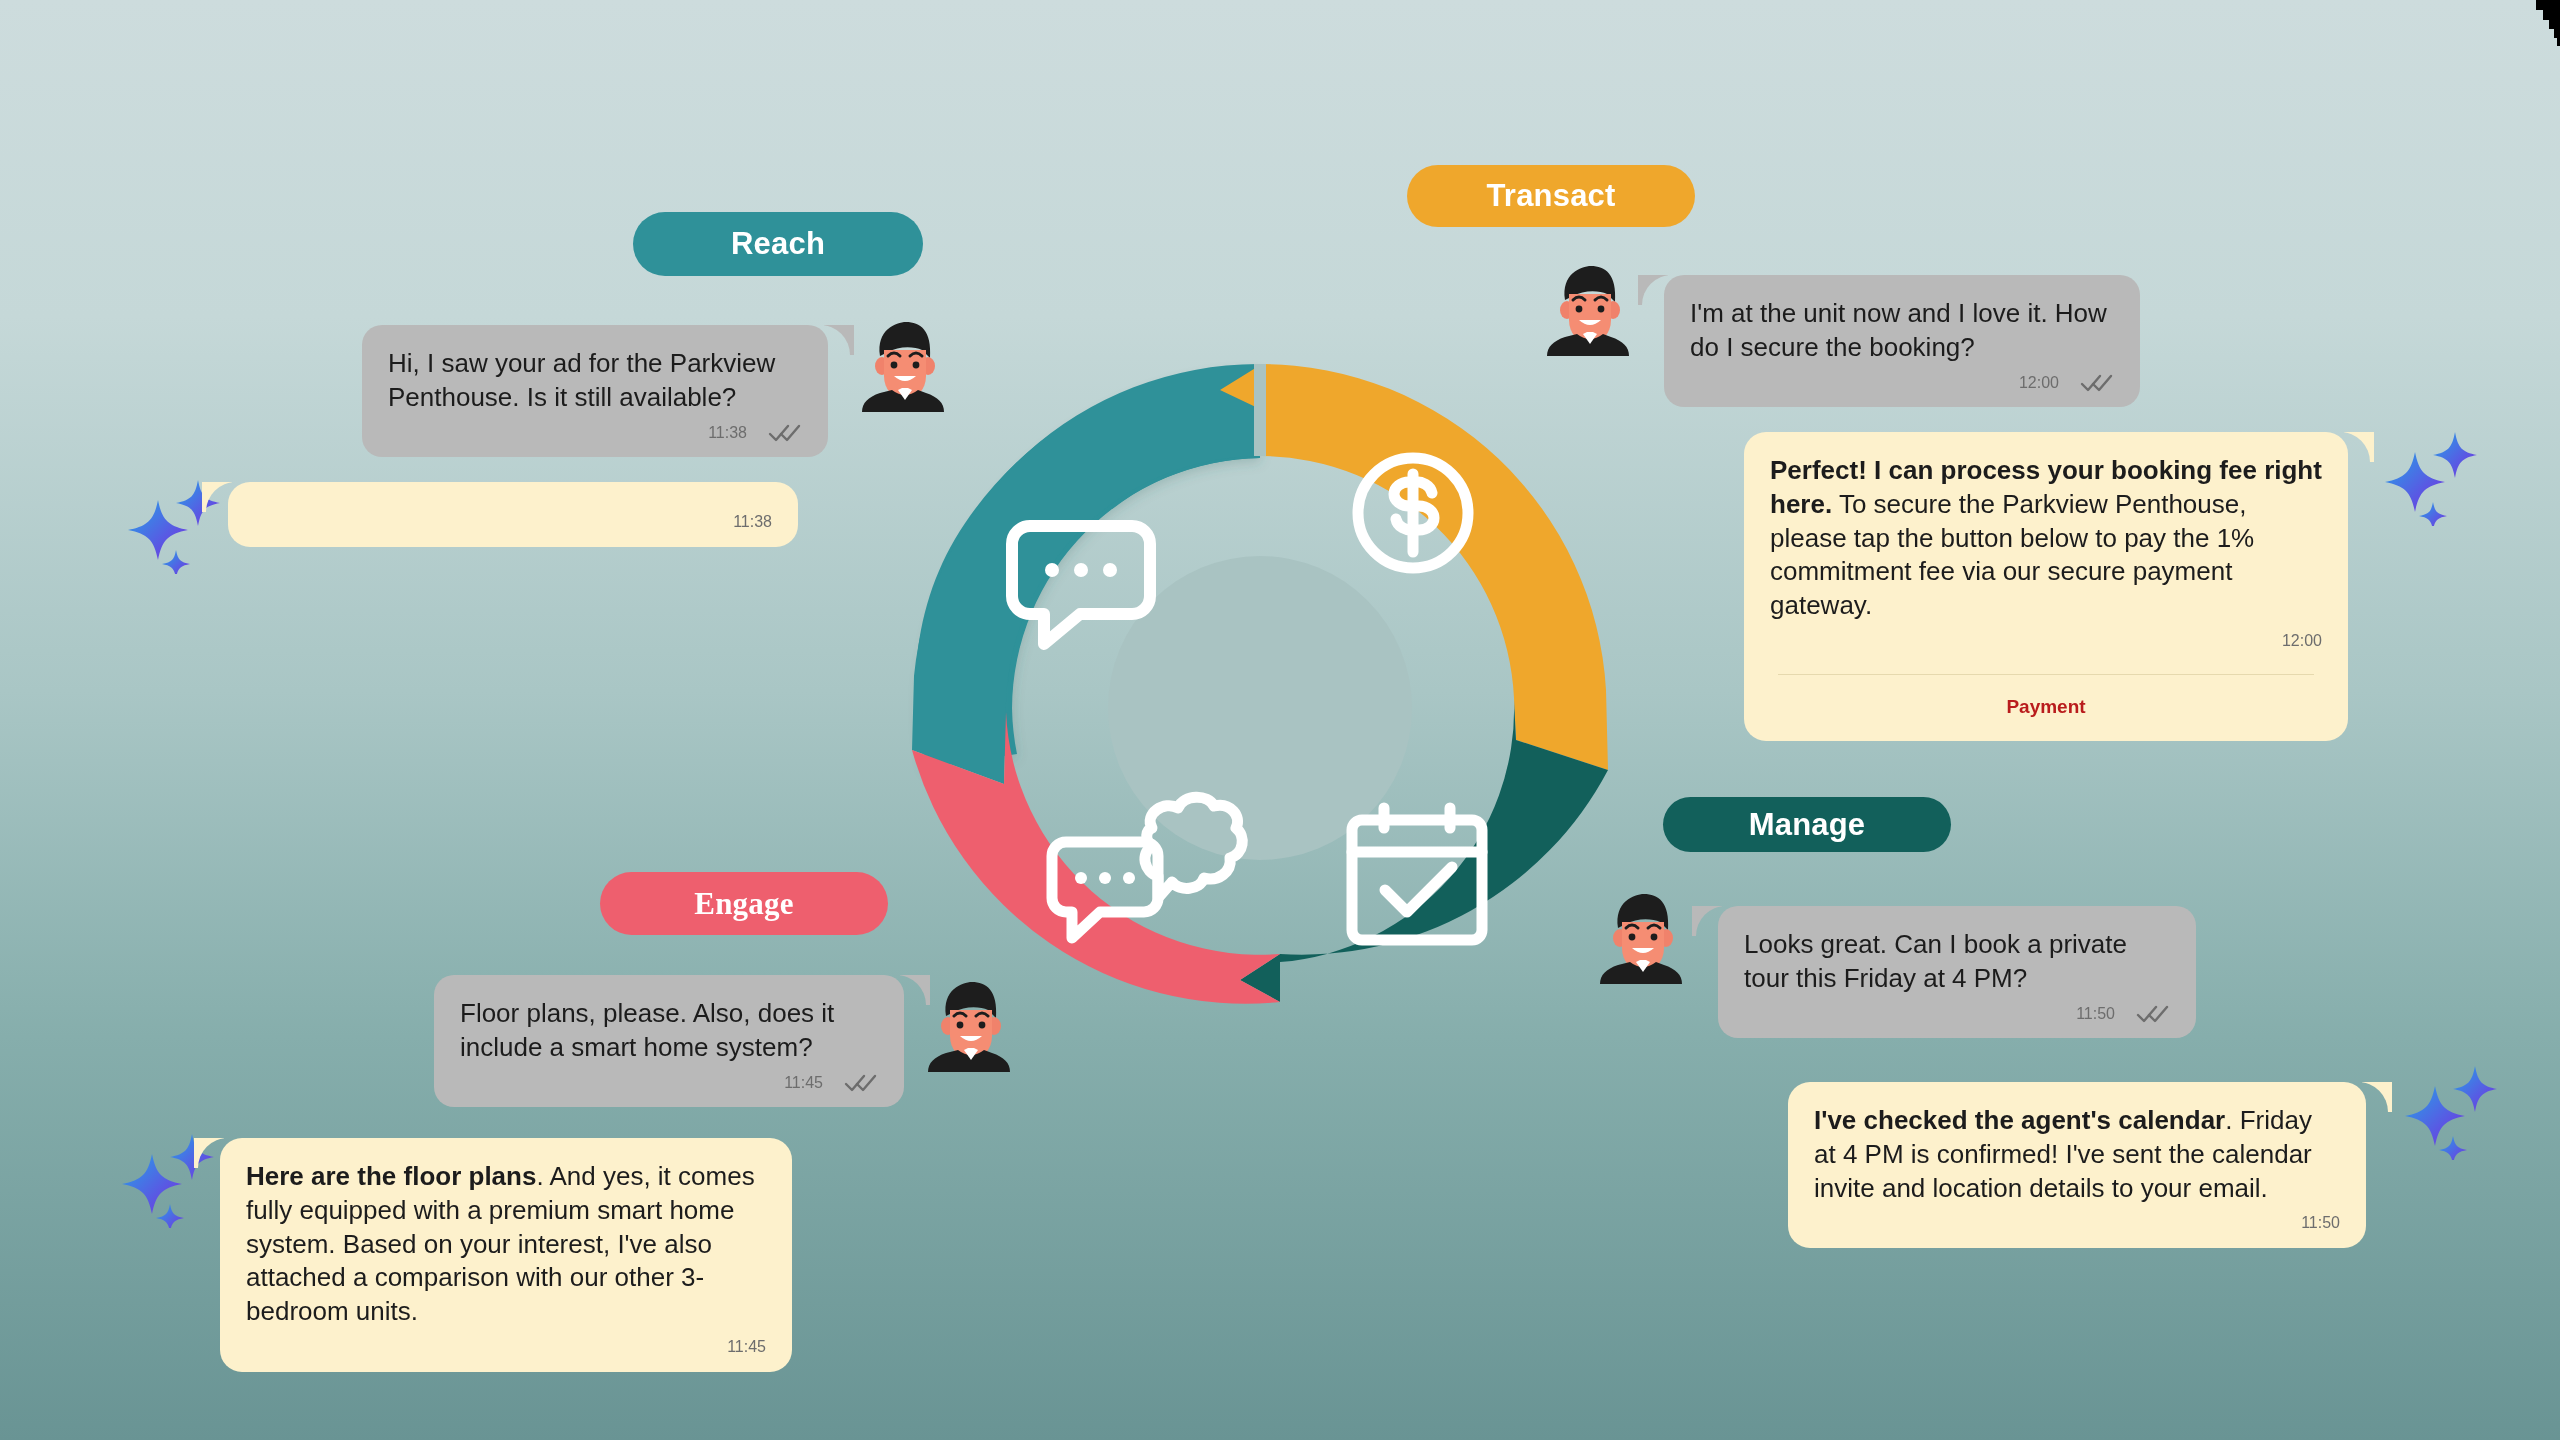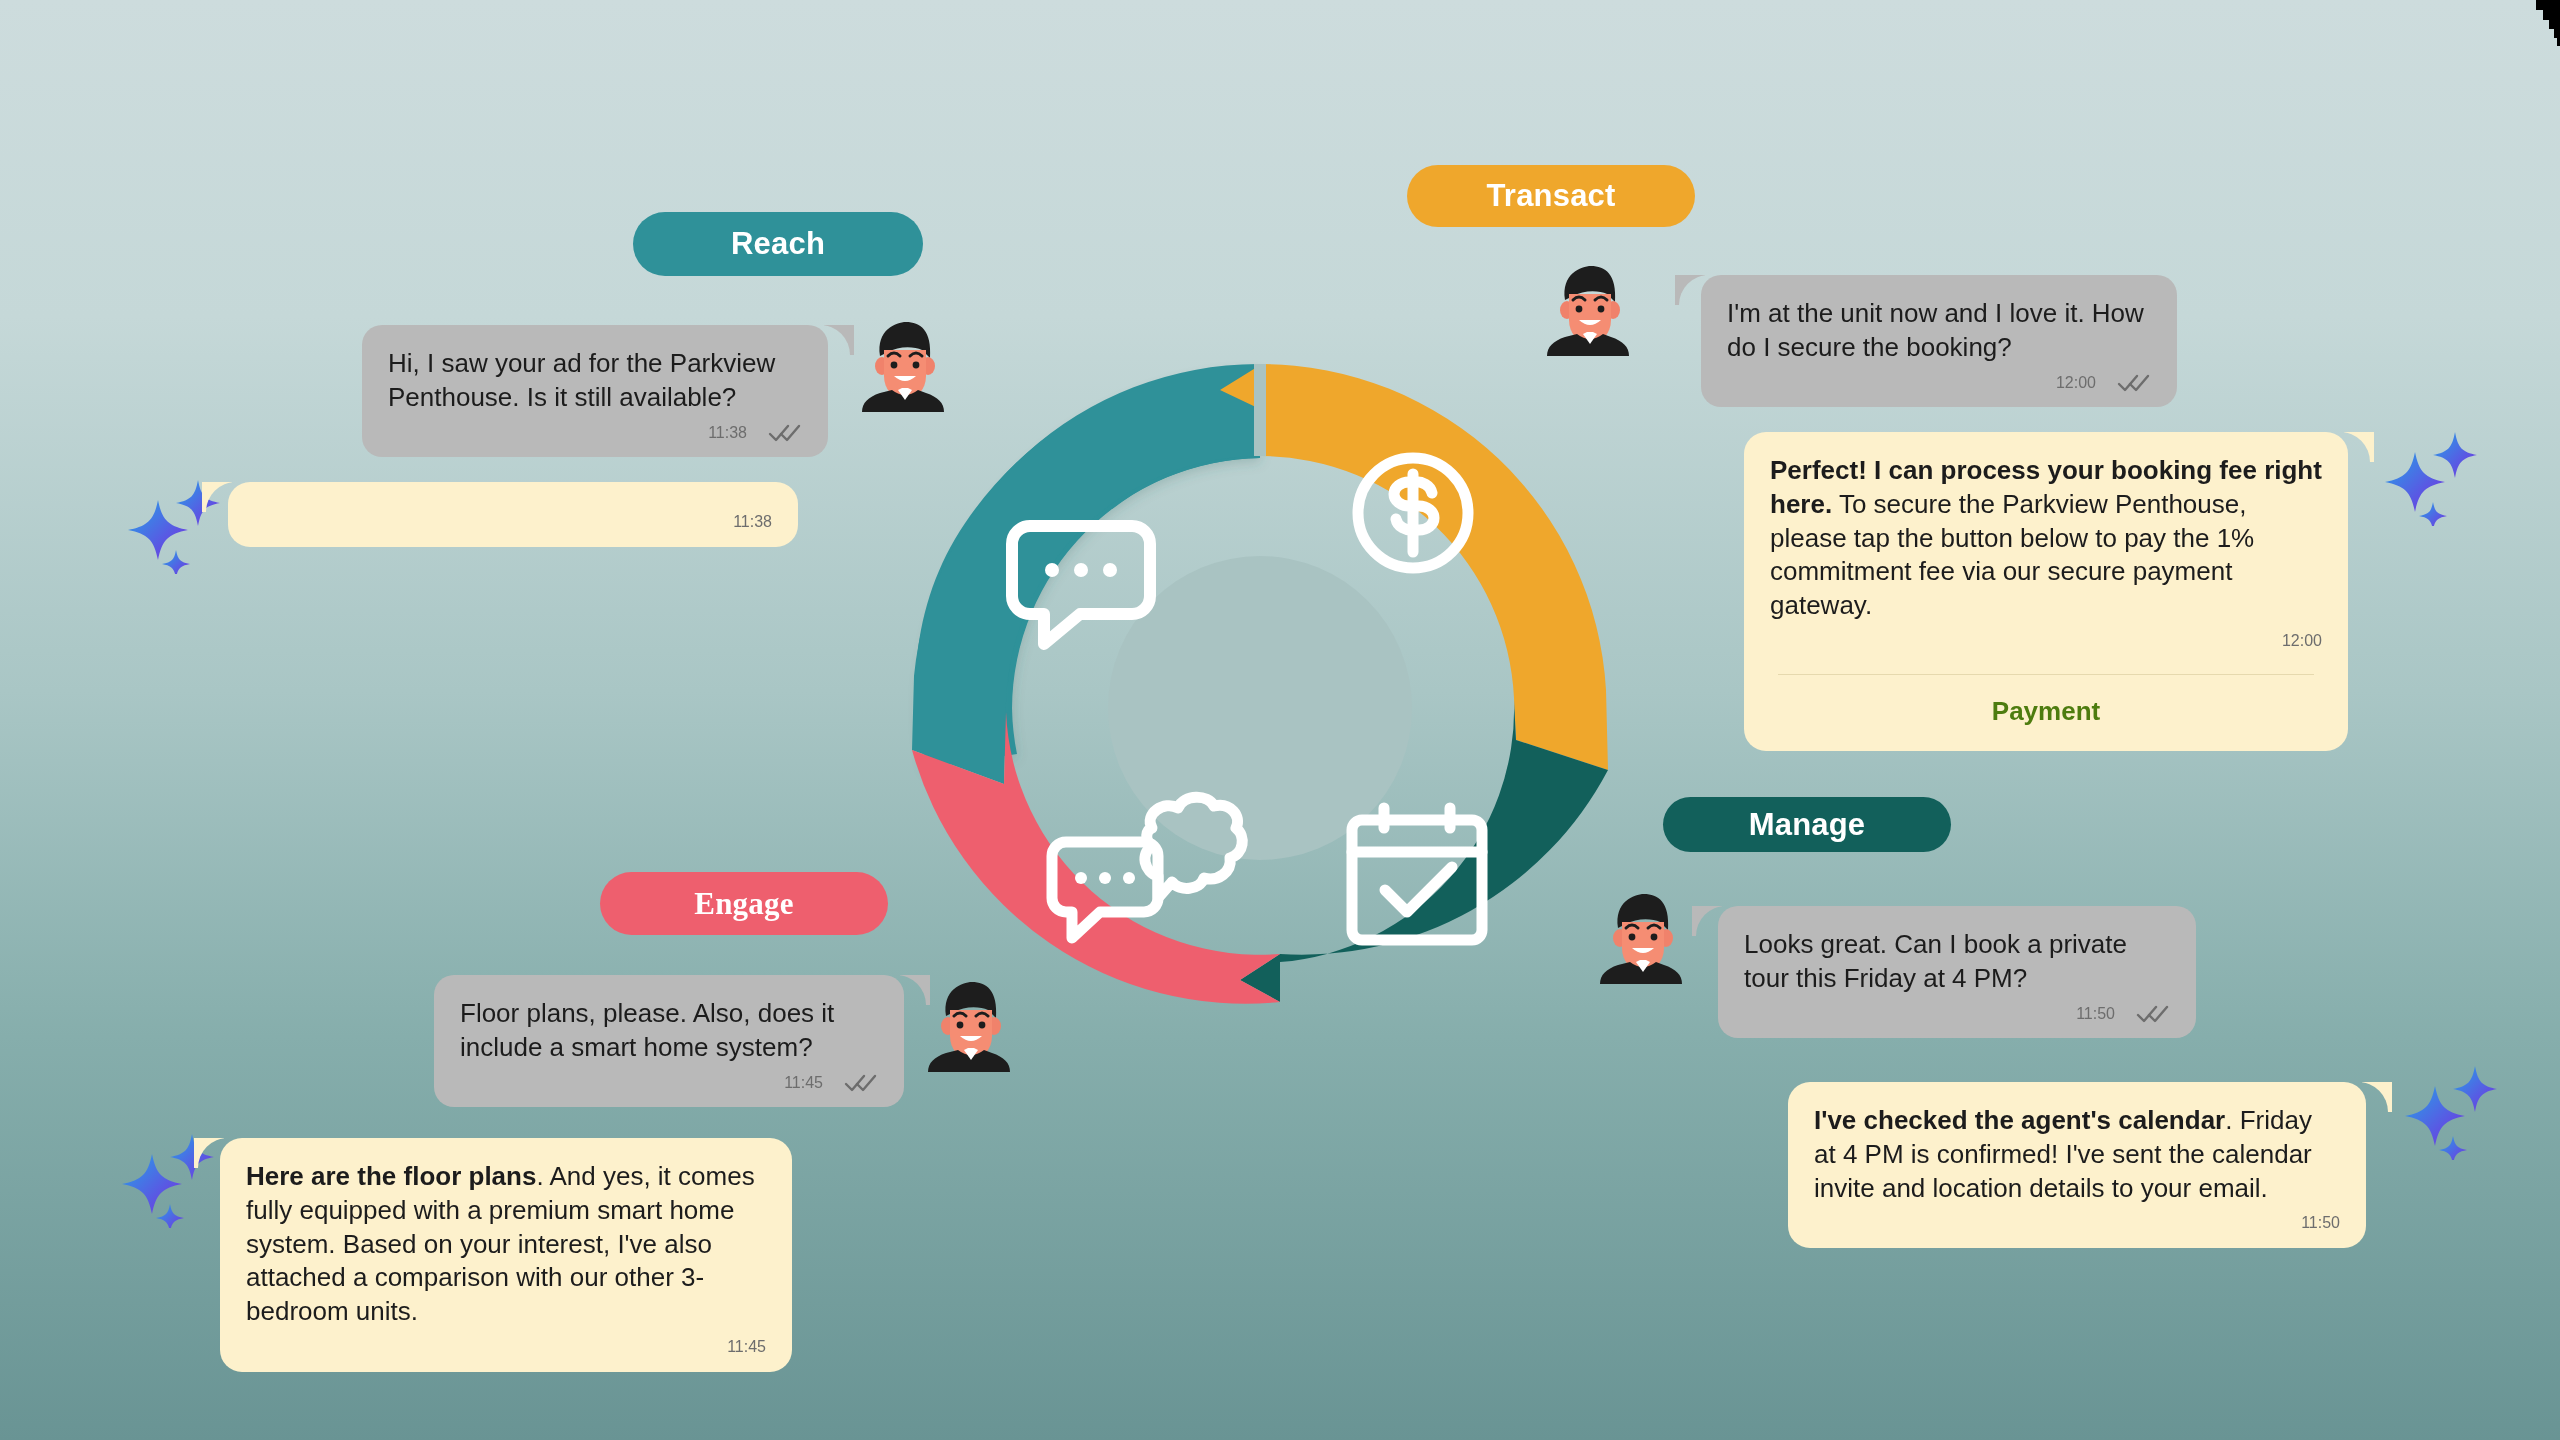--- a/index.html
+++ b/index.html
@@ -54,21 +54,21 @@
   .tail-ai-l { top:0; left:-26px; }
   .tail-ai-l::after { right:-34px; top:0; box-shadow:-26px -26px 0 0 #fdf1cc; }
   .tail-ai-r { top:0; right:-26px; }
   .tail-ai-r::after { left:-34px; top:0; box-shadow:26px -26px 0 0 #fdf1cc; }
 
   .ticks { width:34px; height:20px; display:inline-block; }
 
   
   .divider { height:1px; background:#e6d9ae; margin:22px 8px 0 8px; }
   .pay-btn {
-    text-align:center; color:#4d7c0f; font-weight:bold; font-size:26px;
+    text-align:center; color:#b91c1c; font-weight:bold; font-size:19px;
     padding:20px 0 8px 0; cursor:pointer;
   }
 
   
   .avatar { position:absolute; width:86px; height:92px; }
 
   
   .sparkle { position:absolute; }
 
   b { font-weight:bold; }
@@ -345,21 +345,21 @@
 
   <div class="bubble ai" style="left:228px; top:482px; width:570px;">
     <div class="body">
       <span class="tail tail-ai-l"></span>
       <div class="meta">
         <span>11:38</span>
       </div>
     </div>
   </div>
 
-  <div class="bubble user" style="left:1664px; top:275px; width:476px;margin-left:37px;">
+  <div class="bubble user" style="left:1664px; top:275px; width:476px;">
     <div class="body">
       <span class="tail tail-tl"></span>
       <div>I'm at the unit now and I love it. How do I secure the booking?</div>
       <div class="meta">
         <span>12:00</span>
         <svg class="ticks" viewBox="0 0 34 20">
           <path d="M 2 11 L 8 17 L 20 3" fill="none" stroke="#6d6d6d" stroke-width="2.4" stroke-linecap="round" stroke-linejoin="round"></path>
           <path d="M 13 11 L 19 17 L 31 3" fill="none" stroke="#6d6d6d" stroke-width="2.4" stroke-linecap="round" stroke-linejoin="round"></path>
         </svg>
       </div>

